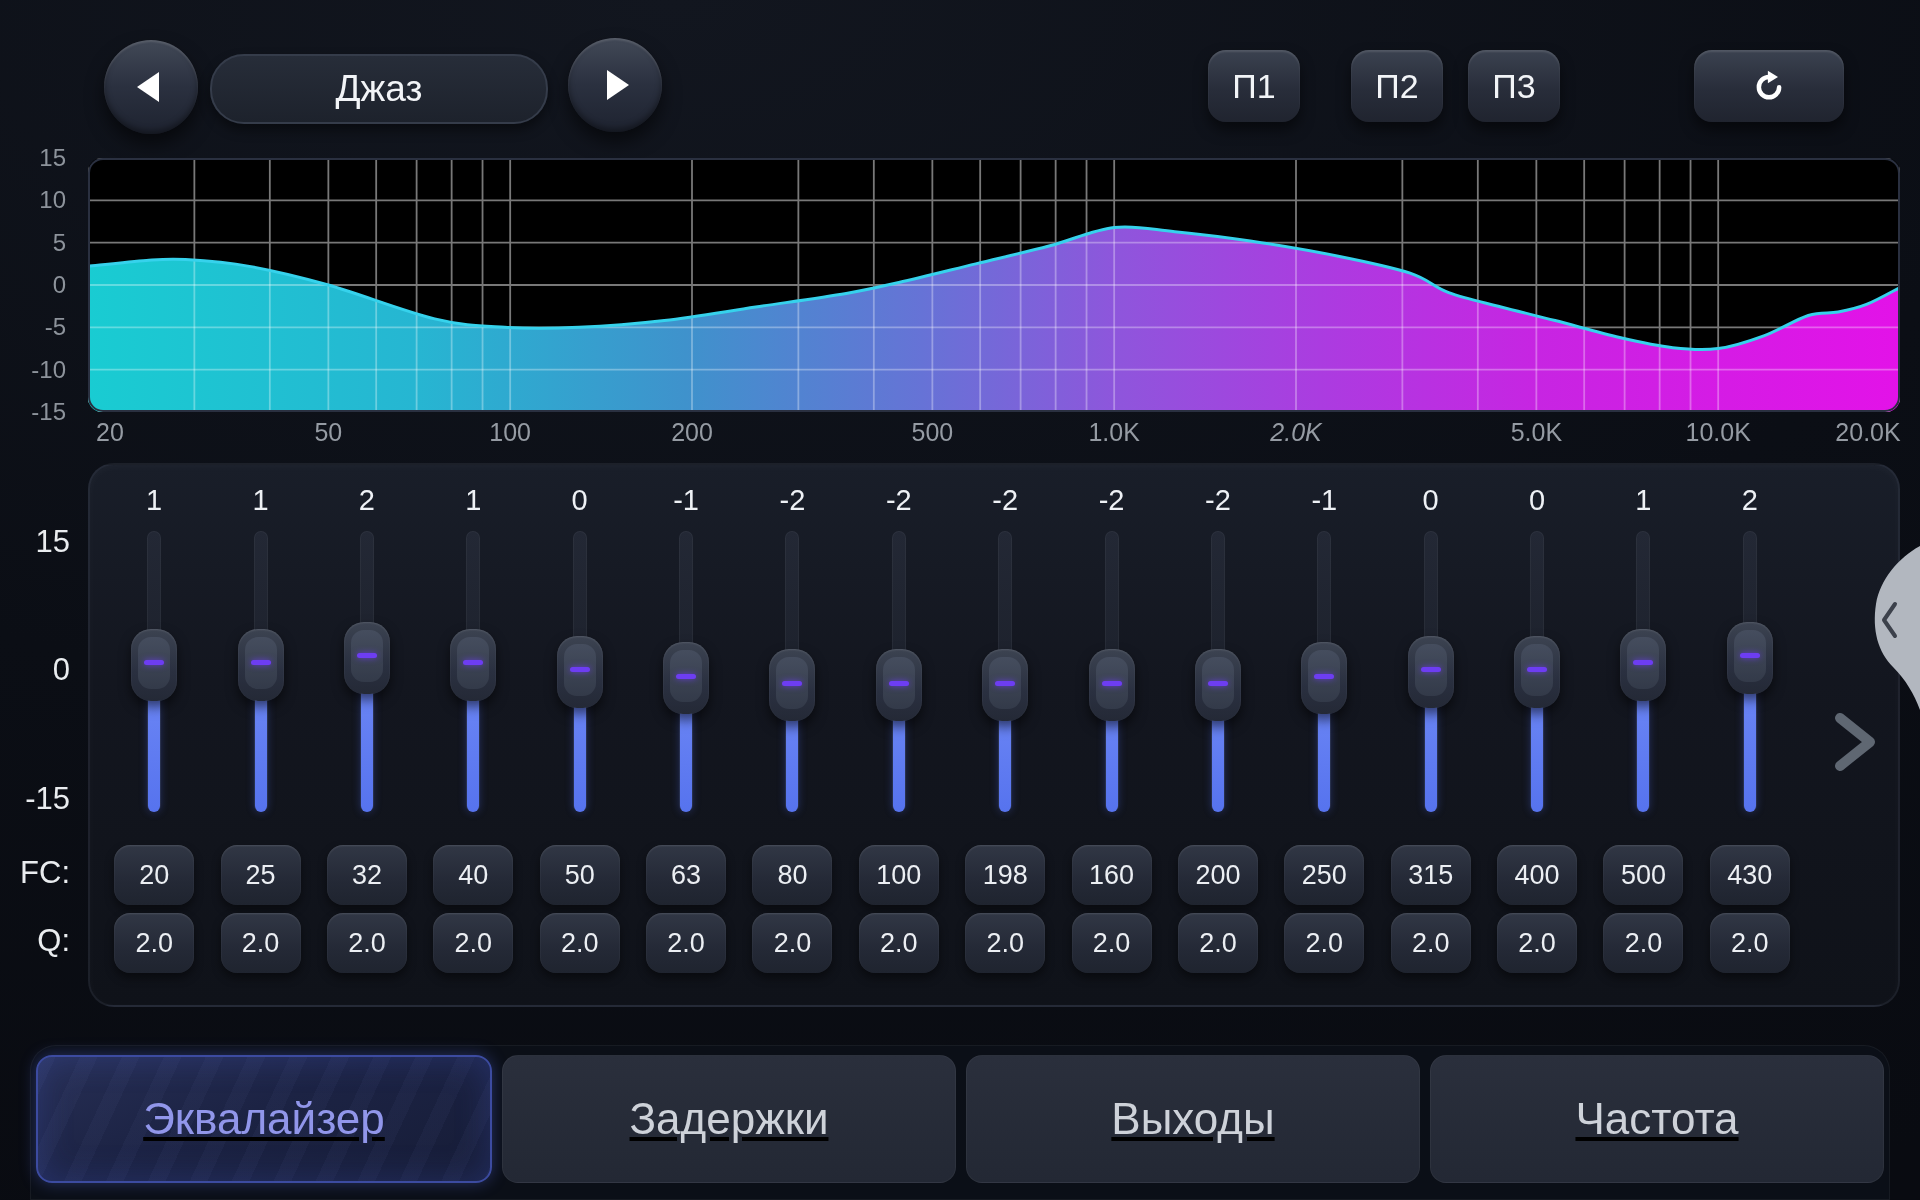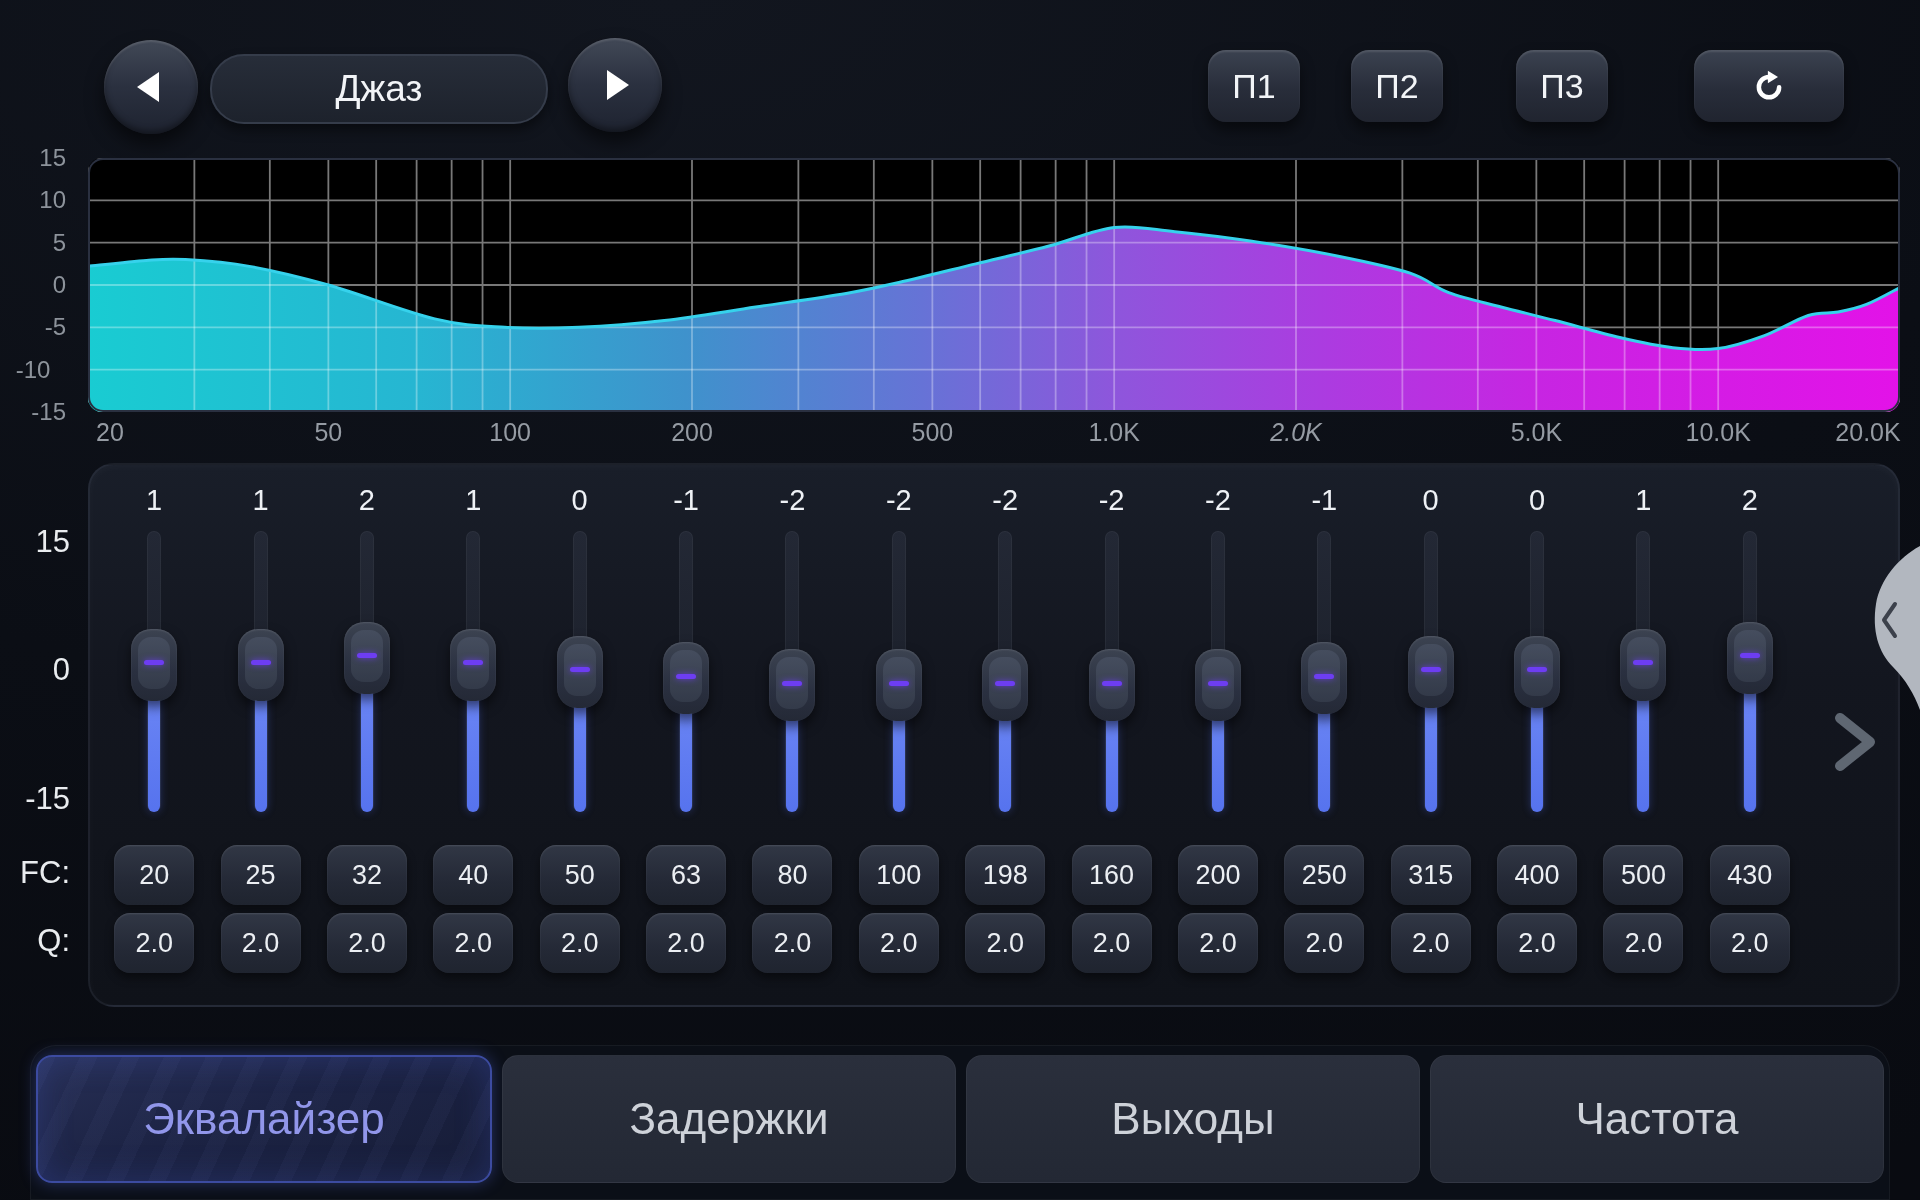--- a/index.html
+++ b/index.html
@@ -65,21 +65,21 @@
 
   .side-label{position:absolute;left:0;width:70px;text-align:right;color:#e9ecef;font-size:31px;line-height:42px;}
 
   
   .edge-handle{position:absolute;left:1860px;top:546px;cursor:pointer;}
   .expand-chevron{position:absolute;left:1830px;top:710px;cursor:pointer;}
 
   
   .tabbar{position:absolute;left:30px;top:1045px;width:1860px;height:155px;
     border-radius:26px 26px 0 0;background:#0b0f17;border:1px solid rgba(255,255,255,.05);
-    box-sizing:border-box;display:flex;gap:10px;padding:9px 5px 0 5px;}
+    box-sizing:border-box;display:flex;gap:10px;padding:9px 5px 0 5px;text-decoration:underline;}
   .tab{flex:1;height:128px;border-radius:16px;border:1px solid rgba(255,255,255,.045);cursor:pointer;
     background:linear-gradient(180deg,#2a2f3c 0%,#232834 100%);
     color:#ced2d9;font-size:44px;display:flex;align-items:center;justify-content:center;
     font-family:inherit;}
   .tab.active{
     background:
       repeating-linear-gradient(115deg,rgba(160,175,255,.035) 0 16px,rgba(0,0,0,0) 16px 38px),
       linear-gradient(160deg,#272f55 0%,#1c2344 45%,#161c36 100%);
     border:2px solid #3c4ba0;
     box-shadow:0 0 16px rgba(85,105,225,.38),inset 0 0 34px rgba(70,90,200,.28);
@@ -96,35 +96,35 @@
     </svg>
   </button>
   <div class="preset-pill">Джаз</div>
   <button class="nav-circle" style="left:568px;top:38px;">
     <svg width="44" height="44" viewBox="0 0 44 44">
       <polygon points="14,7 14,37 36,22" fill="#ffffff"></polygon>
     </svg>
   </button>
   <button class="mem-btn" style="left:1191px;margin-left:17px;">П1</button>
   <button class="mem-btn" style="left:1351px;">П2</button>
-  <button class="mem-btn" style="left:1516px;">П3</button>
+  <button class="mem-btn" style="left:1468px;">П3</button>
   <button class="reset-btn">
     <svg width="36" height="36" viewBox="0 0 32 32">
       <path d="M16 8 a9 9 0 1 0 9 9" fill="none" stroke="#ffffff" stroke-width="4" stroke-linecap="round"></path>
       <polygon points="15,2.5 15,13.5 24,8" fill="#ffffff"></polygon>
     </svg>
   </button>
 
   <div class="y-labels" id="y-labels">
       <div style="top: 144px;">15</div>
       <div style="top: 186.333px;">10</div>
       <div style="top: 228.667px;">5</div>
       <div style="top: 271px;">0</div>
       <div style="top: 313.333px;">-5</div>
-      <div style="top: 355.667px; text-align: center;">-10</div>
+      <div style="top: 355.667px;">-10</div>
       <div style="top: 398px;">-15</div>
     </div>
   <div class="chart-wrap">
     <svg id="chart-svg" width="1812" height="254" viewBox="0 0 1812 254">
         <defs>
           <linearGradient id="fillGrad" x1="0" y1="0" x2="1" y2="0">
             <stop offset="0%" stop-color="#19ccd2"></stop>
             <stop offset="18%" stop-color="#26b6d2"></stop>
             <stop offset="33%" stop-color="#3f92cc"></stop>
             <stop offset="46%" stop-color="#6673d6"></stop>

